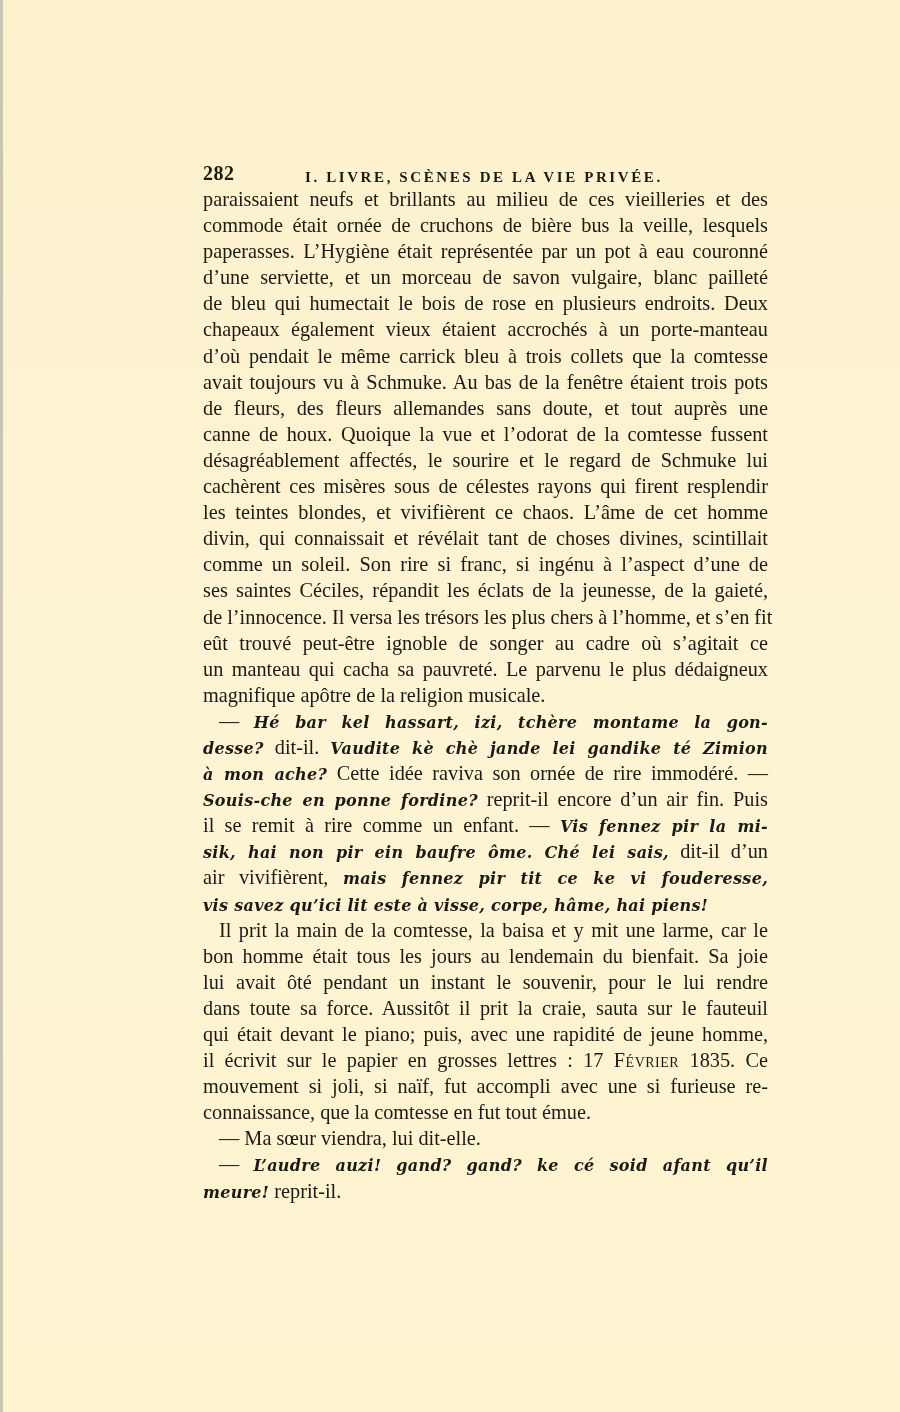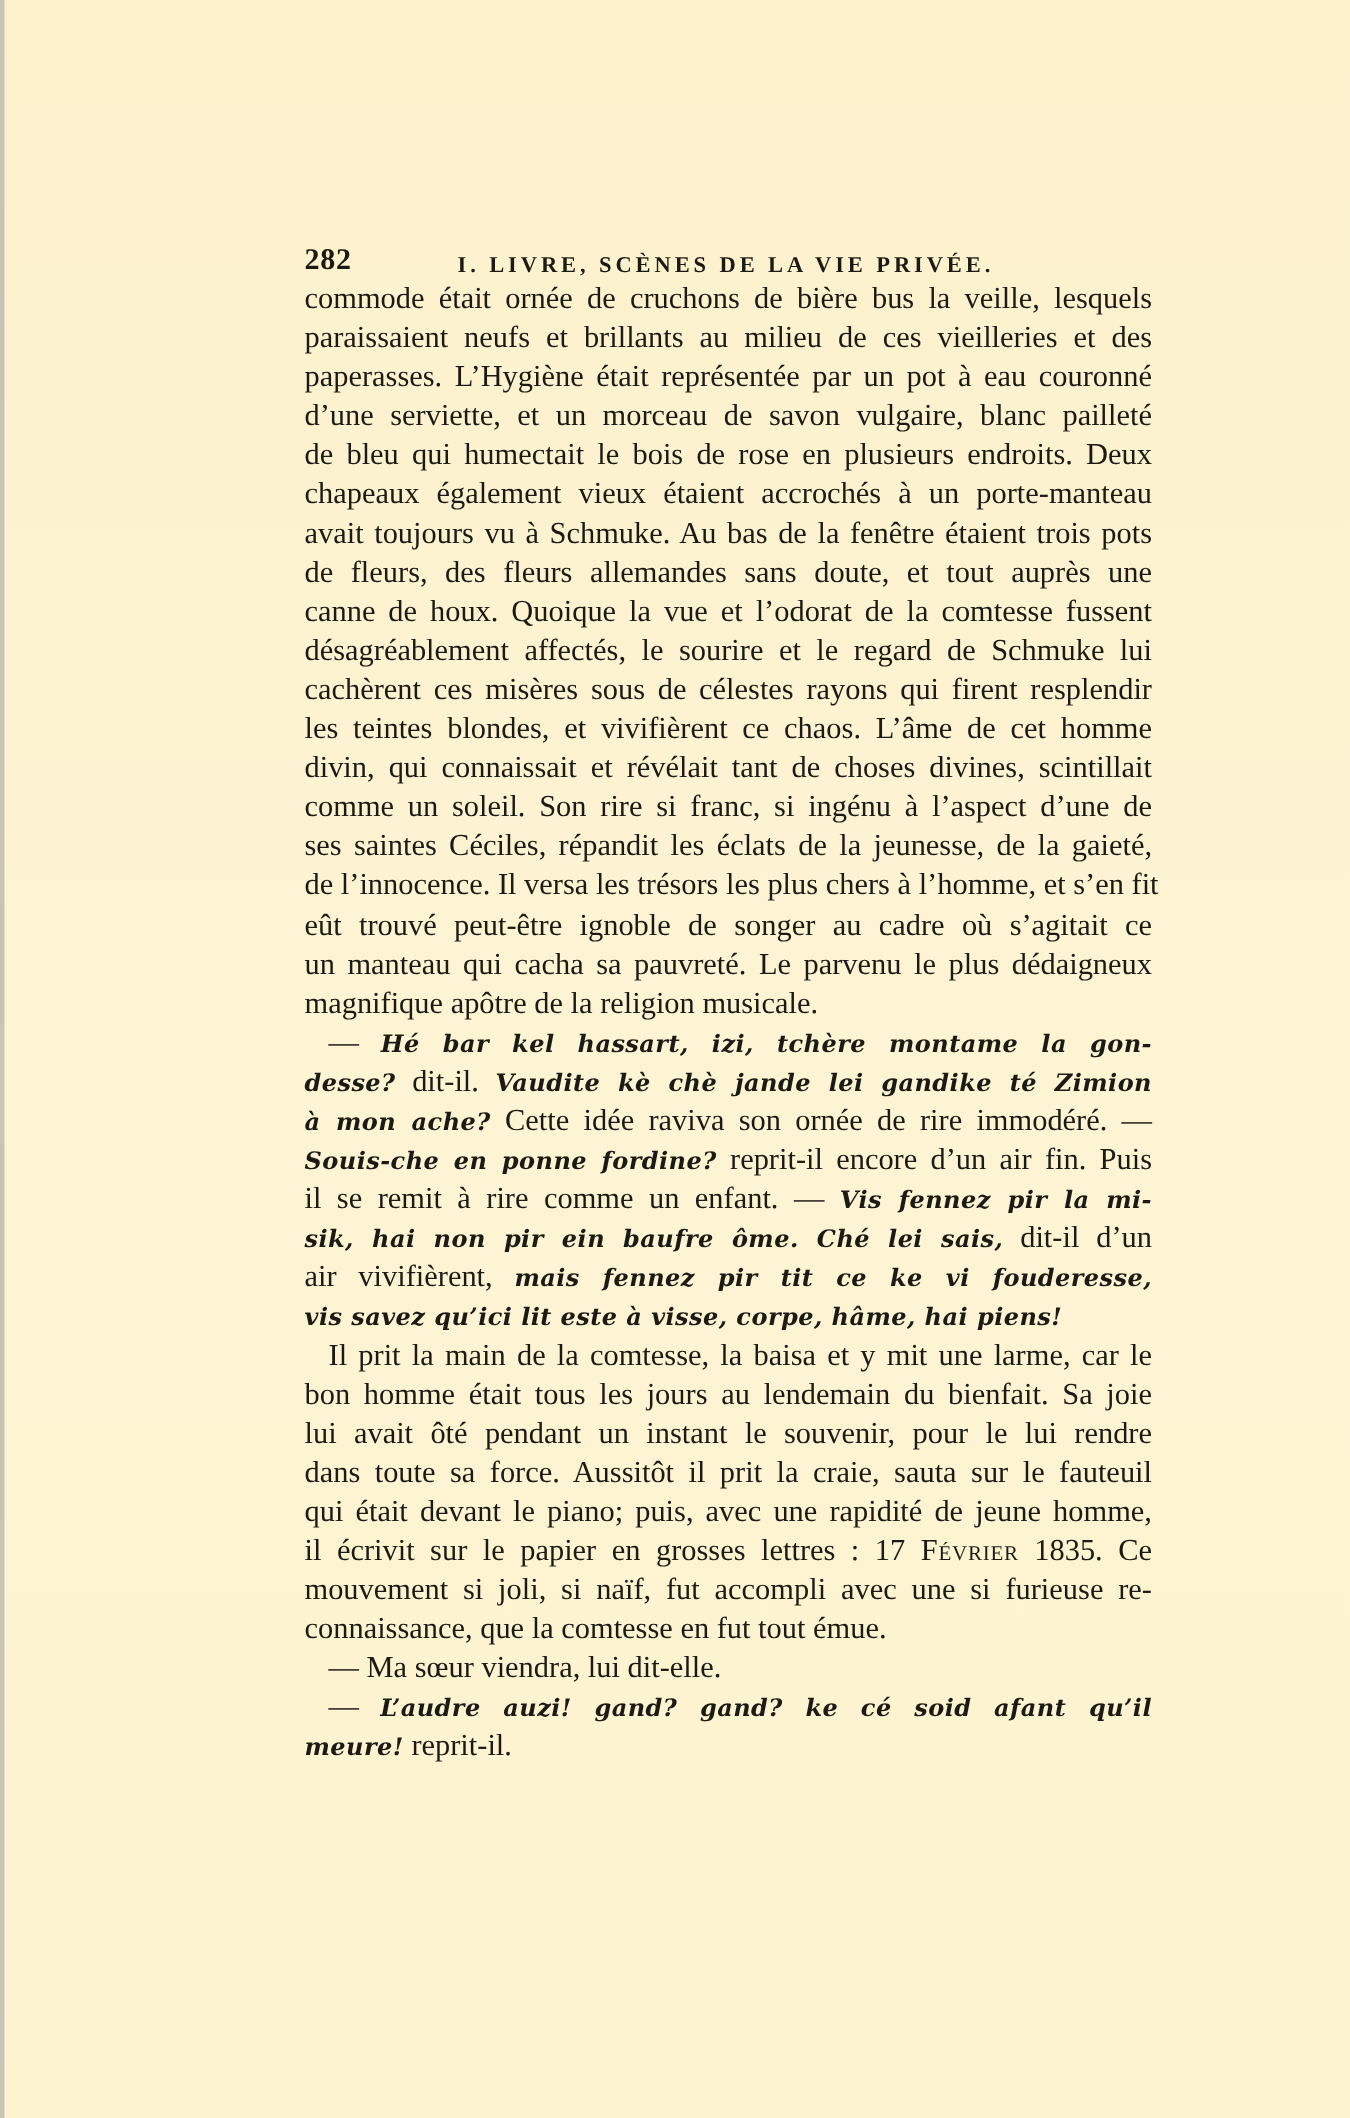--- a/index.html
+++ b/index.html
@@ -90,26 +90,27 @@
 <body>
 
 <div class="page">
   <div class="running-head">
     <span class="page-number">282</span>
     <span class="head-title">I. LIVRE, SCÈNES DE LA VIE PRIVÉE.</span>
   </div>
 
   <div class="text-block">
     <p>
+        <span class="line"><span>paraissaient neufs et brillants au milieu de ces vieilleries et des</span></span>
         <span class="line"><span>commode était ornée de cruchons de bière bus la veille, lesquels</span></span>
-        <span class="line"><span>paraissaient neufs et brillants au milieu de ces vieilleries et des</span></span>
         <span class="line"><span>paperasses. L’Hygiène était représentée par un pot à eau couronné</span></span>
         <span class="line"><span>d’une serviette, et un morceau de savon vulgaire, blanc pailleté</span></span>
         <span class="line"><span>de bleu qui humectait le bois de rose en plusieurs endroits. Deux</span></span>
         <span class="line"><span>chapeaux également vieux étaient accrochés à un porte-manteau</span></span>
+        <span class="line"><span>d’où pendait le même carrick bleu à trois collets que la comtesse</span></span>
         <span class="line"><span>avait toujours vu à Schmuke. Au bas de la fenêtre étaient trois pots</span></span>
         <span class="line"><span>de fleurs, des fleurs allemandes sans doute, et tout auprès une</span></span>
         <span class="line"><span>canne de houx. Quoique la vue et l’odorat de la comtesse fussent</span></span>
         <span class="line"><span>désagréablement affectés, le sourire et le regard de Schmuke lui</span></span>
         <span class="line"><span>cachèrent ces misères sous de célestes rayons qui firent resplendir</span></span>
         <span class="line"><span>les teintes blondes, et vivifièrent ce chaos. L’âme de cet homme</span></span>
         <span class="line"><span>divin, qui connaissait et révélait tant de choses divines, scintillait</span></span>
         <span class="line"><span>comme un soleil. Son rire si franc, si ingénu à l’aspect d’une de</span></span>
         <span class="line"><span>ses saintes Céciles, répandit les éclats de la jeunesse, de la gaieté,</span></span>
         <span class="line"><span>de l’innocence. Il versa les trésors les plus chers à l’homme, et s’en fit</span></span>

